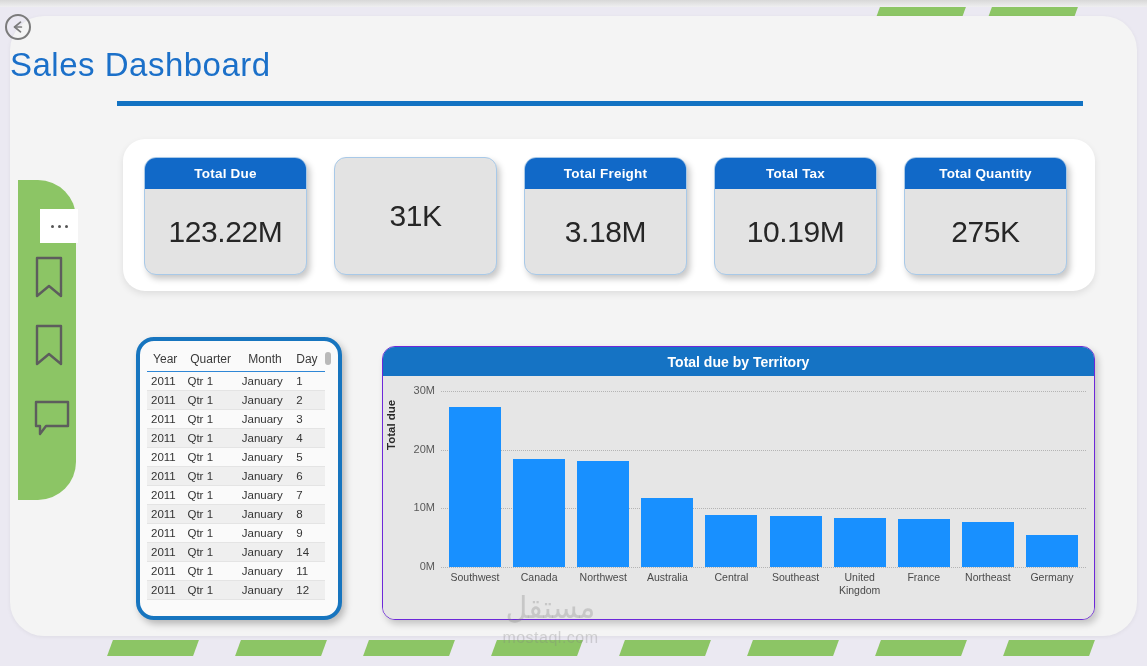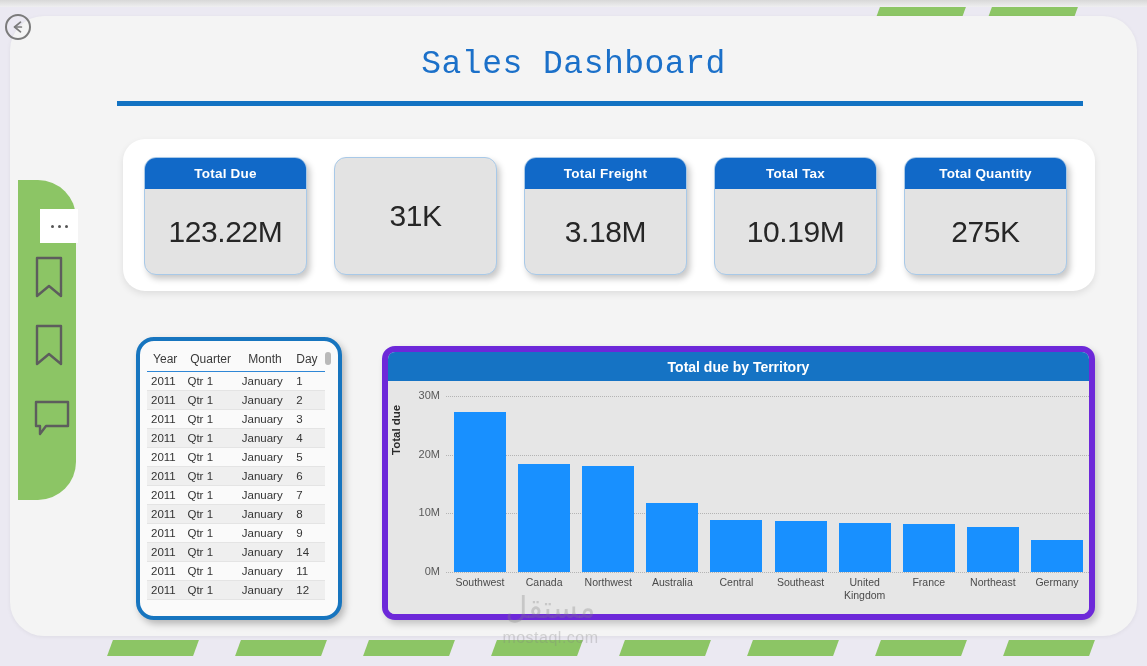--- a/index.html
+++ b/index.html
@@ -68,25 +68,24 @@
     background: #f4f4f4;
     border-radius: 34px;
     box-shadow: 0 1px 4px rgba(0,0,0,0.06);
     overflow: hidden;
   }
 
   
   .report-title {
     position: absolute;
     top: 30px; left: 0; width: 1127px;
-    text-align: center;
+    text-align: left;
     font-size: 33px;
     color: #1b70c9;
     letter-spacing: .5px;
-    font-family: Liberation Mono, monospace;
   }
   .title-rule {
     position: absolute;
     top: 85px; left: 107px;
     width: 966px; height: 5px;
     background: #1272c2;
   }
 
   
   .nav-panel {
@@ -219,21 +218,21 @@
     background: #b9b9b9;
     border-radius: 3px;
     cursor: pointer;
   }
 
   
   .chart-card {
     position: absolute;
     top: 330px; left: 372px;
     width: 713px; height: 274px;
-    border: 6px solid #6d28d9;
+    border: 1px solid #6d28d9;
     border-radius: 13px;
     background: #e6e6e6;
     box-shadow: 3px 4px 7px rgba(0,0,0,0.20);
     overflow: hidden;
   }
   .chart-head {
     height: 29px;
     background: #1573c4;
     color: #ffffff;
     font-size: 14px;

